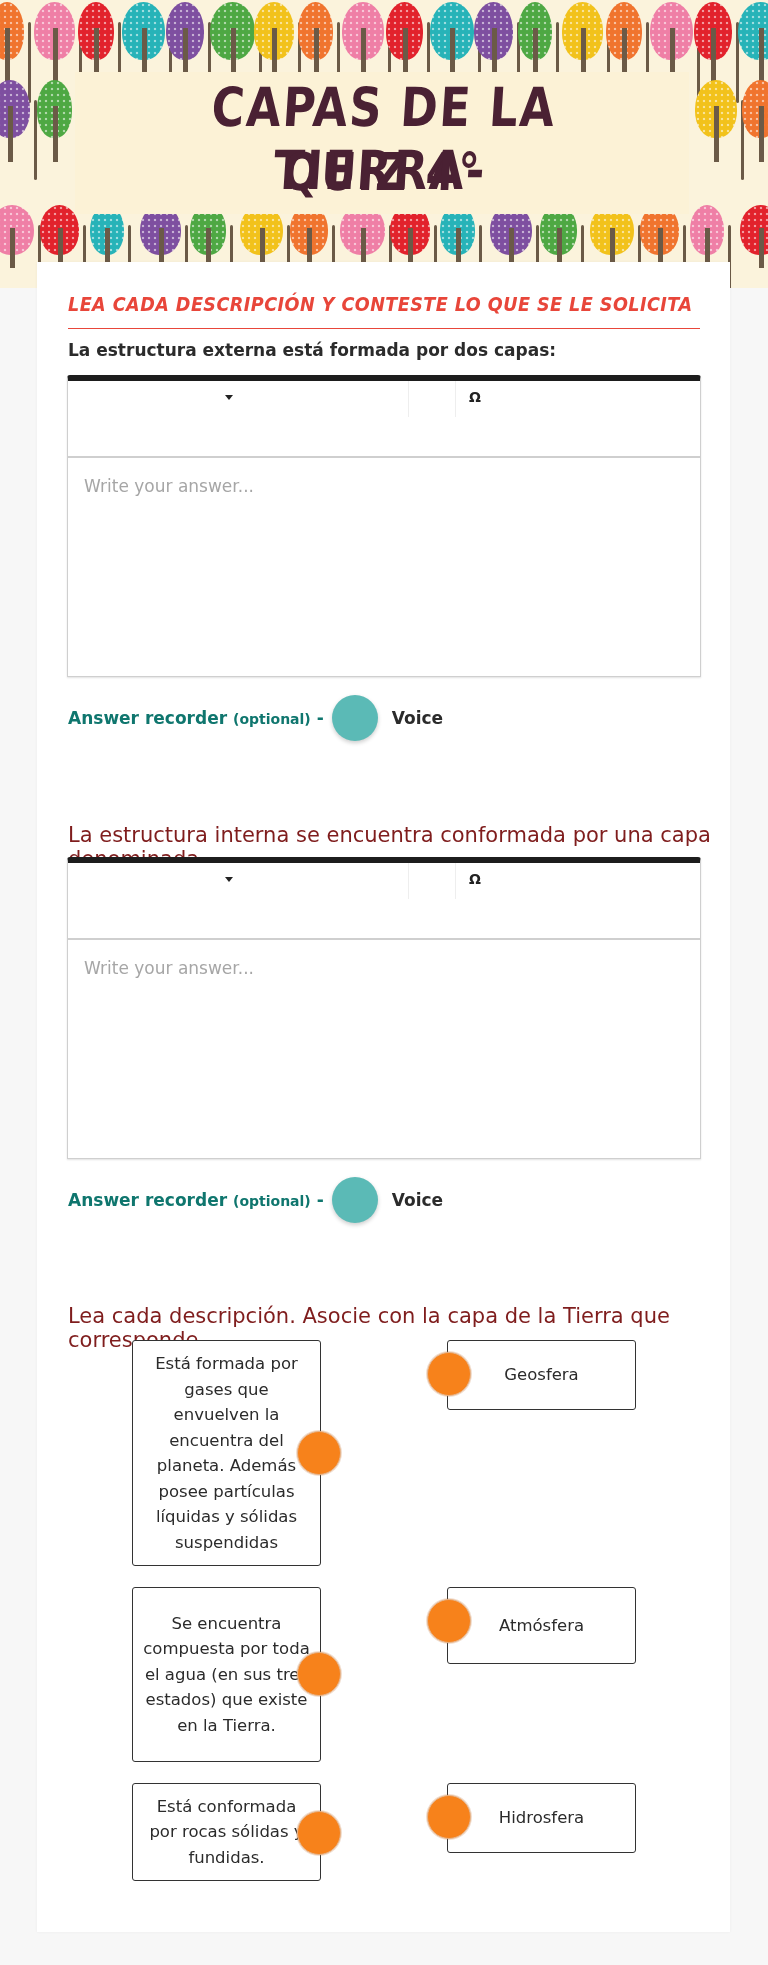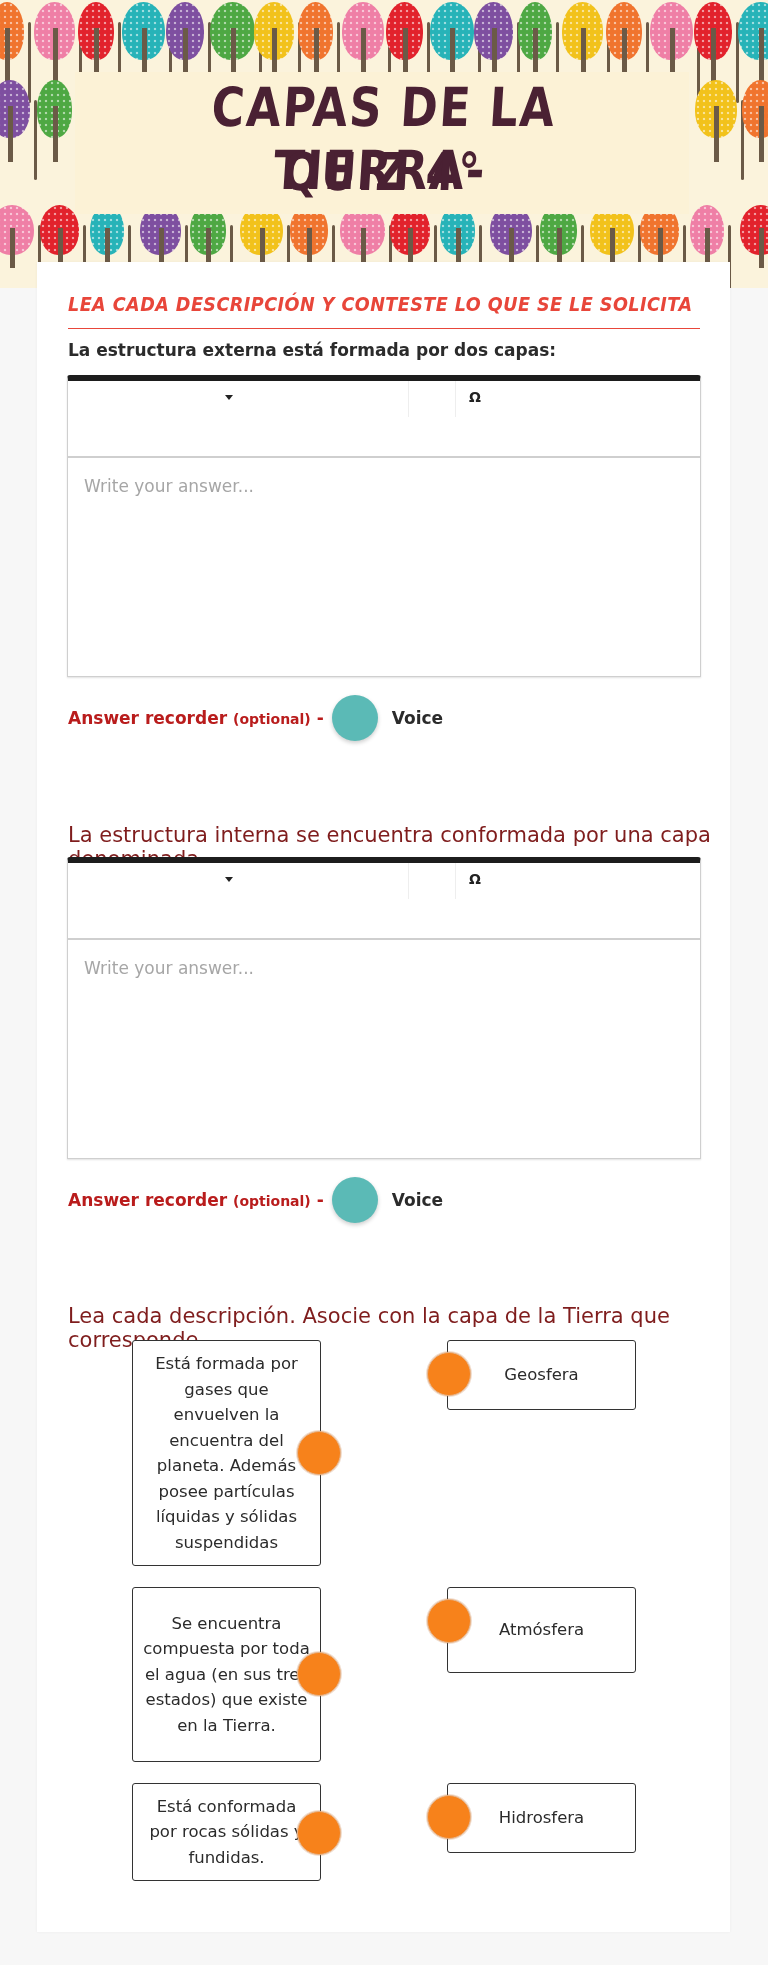--- a/index.html
+++ b/index.html
@@ -32,21 +32,21 @@
   .editor { position: absolute; left: 67px; width: 634px; border: 1px solid #cfcfcf; border-top: 6px solid #1d1d1d; border-radius: 3px 3px 0 0; background: #fff; box-shadow: 0 1px 2px rgba(0,0,0,0.12); }
   .toolbar { position: relative; height: 77px; border-bottom: 2px solid #cfcfcf; }
   .tb-dropdown { position: absolute; left: 0; top: 0; width: 341px; height: 36px; border-right: 1px solid #eee; cursor: pointer; }
   .tb-caret { position: absolute; left: 157px; top: 14px; width: 0; height: 0; border-left: 4px solid transparent; border-right: 4px solid transparent; border-top: 5px solid #222; }
   .tb-sep { position: absolute; left: 341px; top: 0; width: 47px; height: 36px; border-right: 1px solid #eee; }
   .tb-omega { position: absolute; left: 401px; top: 8px; font-size: 14px; font-weight: bold; color: #222; cursor: pointer; }
   .answer { display: block; width: 100%; height: 218px; border: none; outline: none; resize: none; padding: 18px 16px; font-size: 17px; font-family: "DejaVu Sans", sans-serif; color: #333; background: #fff; }
   .answer::placeholder { color: #a6a6a6; }
 
   .recorder { position: absolute; left: 68px; height: 46px; display: flex; align-items: center; }
-  .rec-label { font-size: 17px; font-weight: bold; color: #b91c1c; white-space: nowrap; }
+  .rec-label { font-size: 17px; font-weight: bold; color: #0f766e; white-space: nowrap; }
   .rec-opt { font-size: 14px; font-weight: bold; }
   .rec-btn { width: 46px; height: 46px; border-radius: 50%; background: #5bbab6; box-shadow: 0 2px 4px rgba(0,0,0,0.2); margin: 0 14px 0 8px; cursor: pointer; }
   .rec-voice { font-size: 17px; font-weight: bold; color: #2b2b2b; }
 
   
   .match-box { position: absolute; border: 1.5px solid #333; border-radius: 3px; background: #fff; display: flex; align-items: center; justify-content: center; text-align: center; font-size: 16.5px; line-height: 25.5px; color: #2b2b2b; padding: 0 8px; cursor: pointer; }
   .dot { position: absolute; width: 44px; height: 44px; border-radius: 50%; background: #f7821b; border: 1.5px solid #e6b48a; box-shadow: 0 0 0 1px rgba(200,120,60,0.25); cursor: pointer; }
 </style>
 </head>
 <body>
@@ -309,21 +309,21 @@
 <div class="match-box" style="left:132px; top:1783px; width:189px; height:98px;">
   <span>Está conformada por rocas sólidas y fundidas.</span>
 </div>
 <div class="dot" style="left:297px; top:1811px;"></div>
 
 <div class="match-box" style="left:447px; top:1340px; width:189px; height:70px;">
   <span>Geosfera</span>
 </div>
 <div class="dot" style="left:427px; top:1352px;"></div>
 
-<div class="match-box" style="left:447px; top:1587px; width:189px; height:86px;">
+<div class="match-box" style="left:447px; top:1587px; width:189px; height:77px;">
   <span>Atmósfera</span>
 </div>
 <div class="dot" style="left:427px; top:1599px;"></div>
 
 <div class="match-box" style="left:447px; top:1783px; width:189px; height:70px;">
   <span>Hidrosfera</span>
 </div>
 <div class="dot" style="left:427px; top:1795px;"></div>
 
 </body></html>

